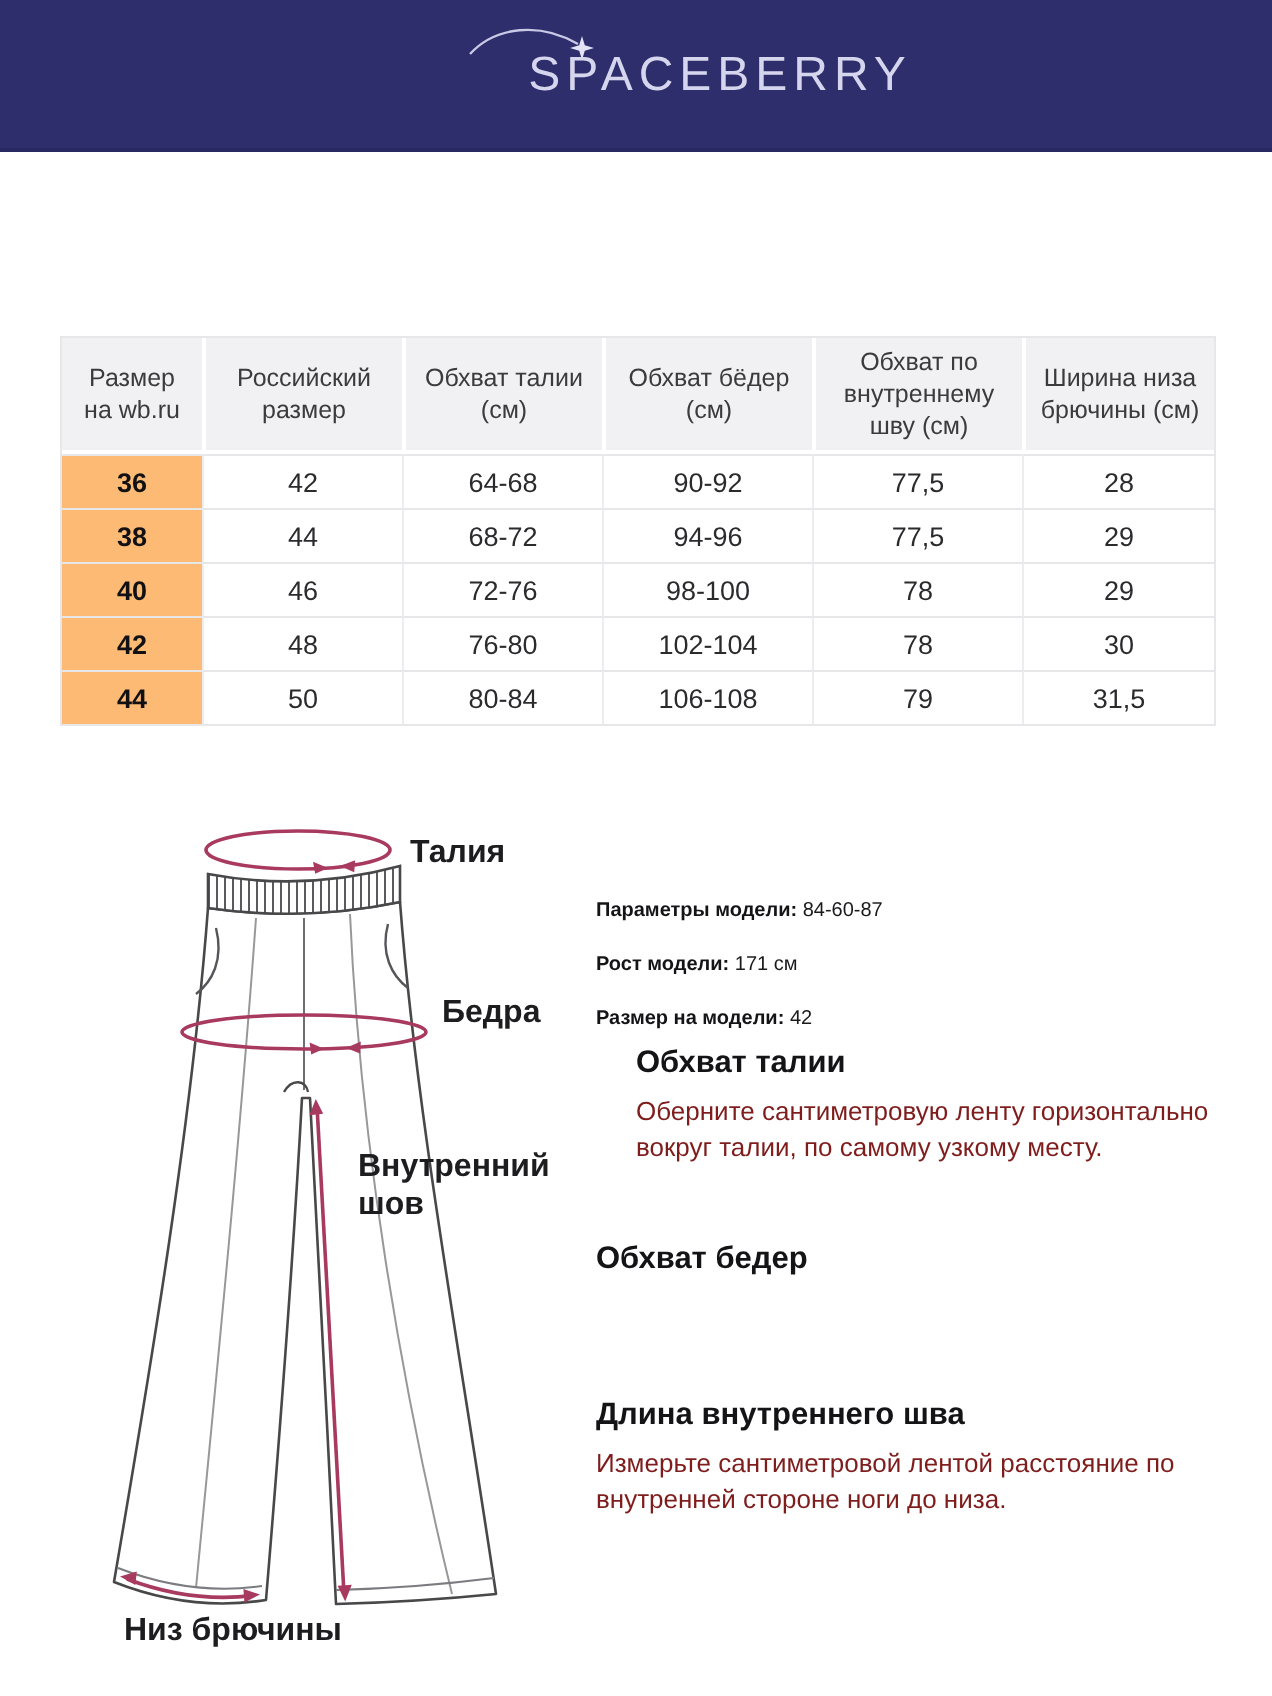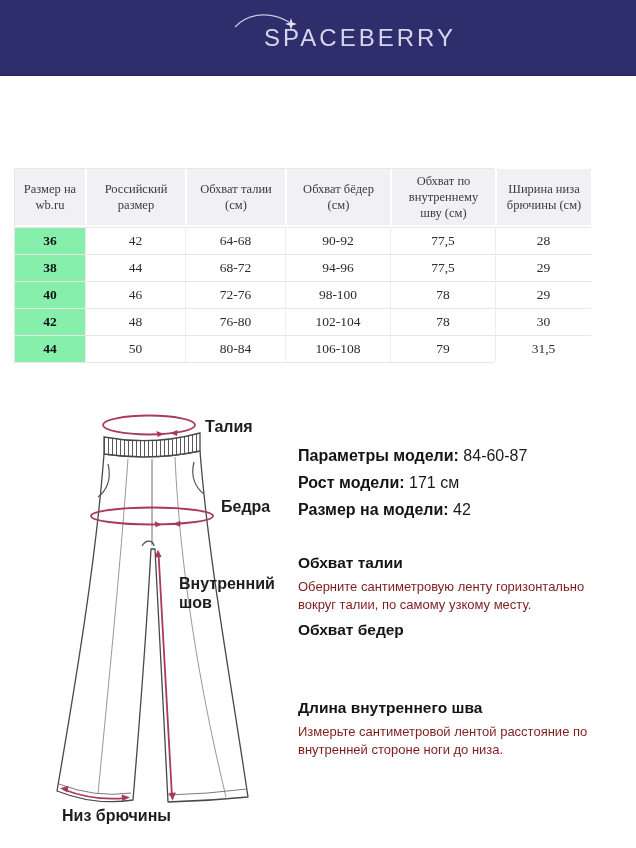--- a/index.html
+++ b/index.html
@@ -13,48 +13,48 @@
     position:absolute;left:0;top:0;width:636px;height:76px;
     background:#2d2e6b;border-bottom:2px solid #282963;box-sizing:border-box;
   }
   .logo-text{
     position:absolute;left:0;top:26px;width:100%;text-align:center;
     color:#d6d5ee;font-size:24px;font-weight:400;letter-spacing:3px;line-height:24px;padding-left:42px;
   }
   .logo-star-svg{position:absolute;left:232px;top:9px;}
   
   .table-wrap{
-    position:absolute;left:14px;top:168px;width:480px;
-    border:1px solid #e7e7ea;box-sizing:border-box;font-family:Liberation Serif, serif;
+    position:absolute;left:30px;top:168px;width:578px;
+    border:1px solid #e7e7ea;box-sizing:border-box;
   }
   table.size-table{border-collapse:separate;border-spacing:0;table-layout:fixed;width:100%;}
   .size-table th{
     background:#f1f1f3;color:#3b3b3e;font-weight:400;font-size:12.5px;line-height:16px;
     height:52px;padding:4px 5px;text-align:center;vertical-align:middle;
     border-left:2px solid #ffffff;border-bottom:2px solid #ffffff;box-sizing:border-box;
   }
   .size-table th:first-child{border-left:none;}
   .size-table td{
     background:#ffffff;color:#2b2b2e;font-size:13.5px;height:27px;
     text-align:center;vertical-align:middle;padding:0 4px;
     border-top:1px solid #e7e7ea;border-left:1px solid #ededf0;box-sizing:border-box;
   }
-  .size-table td:first-child{border-left:none;background:#86efac;font-weight:700;color:#111113;font-size:13.5px;}
+  .size-table td:first-child{border-left:none;background:#fdba74;font-weight:700;color:#111113;font-size:13.5px;}
   
   .figure-svg{position:absolute;left:0;top:0;width:636px;height:848px;pointer-events:none;}
   .fig-label{position:absolute;font-size:16px;font-weight:700;color:#1d1d20;line-height:19px;}
   .lbl-waist{left:205px;top:417px;}
   .lbl-hips{left:221px;top:497px;}
   .lbl-inseam{left:179px;top:574px;width:100px;}
   .lbl-hem{left:62px;top:806px;text-align:right;}
   
-  .model-info{position:absolute;left:298px;top:442px;font-size:16px;line-height:27px;color:#1a1a1d;}
+  .model-info{position:absolute;left:298px;top:442px;font-size:10px;line-height:27px;color:#1a1a1d;}
   .model-info b{font-weight:700;color:#141417;}
   .measure{position:absolute;left:298px;width:310px;}
-  .measure-waist{top:555px;}
+  .measure-waist{top:524px;margin-left:20px;}
   .measure-hips{top:622px;}
   .measure-inseam{top:700px;}
   .measure h3{margin:0 0 7px 0;font-size:15.5px;line-height:16px;font-weight:700;color:#141417;}
   .measure p{margin:0;font-size:13px;line-height:18px;color:#7f1d1d;}
 </style>
 </head>
 <body>
 
 <div class="brand-header">
   <svg class="logo-star-svg" width="70" height="26" viewBox="0 0 70 26">

